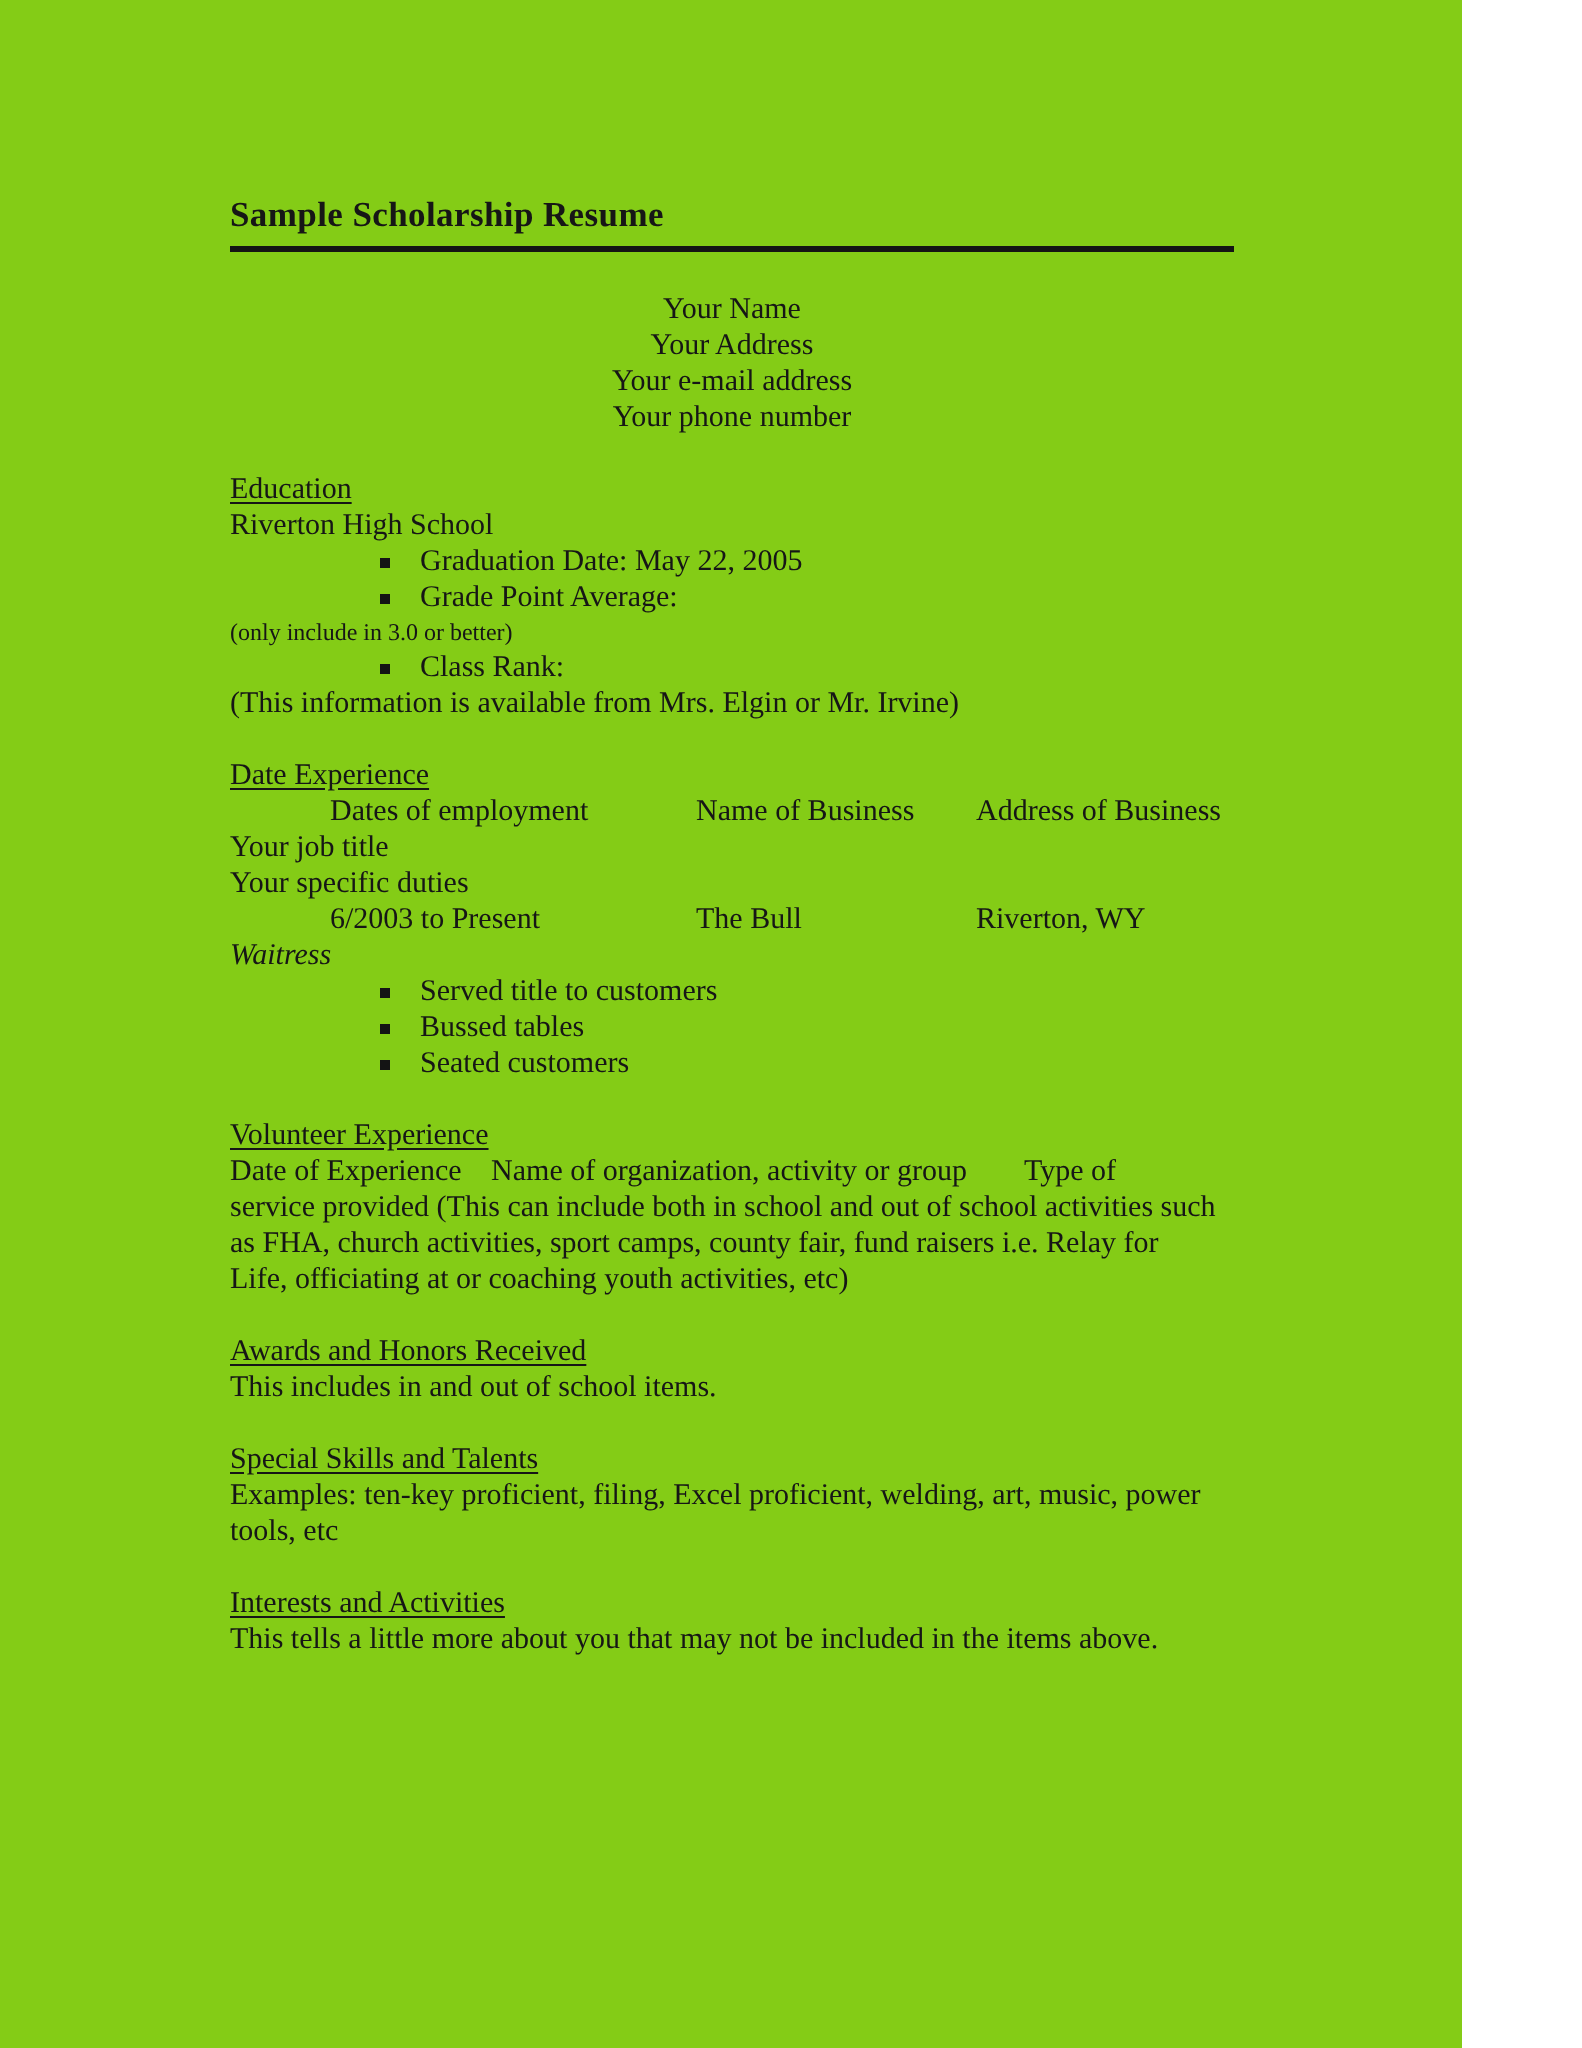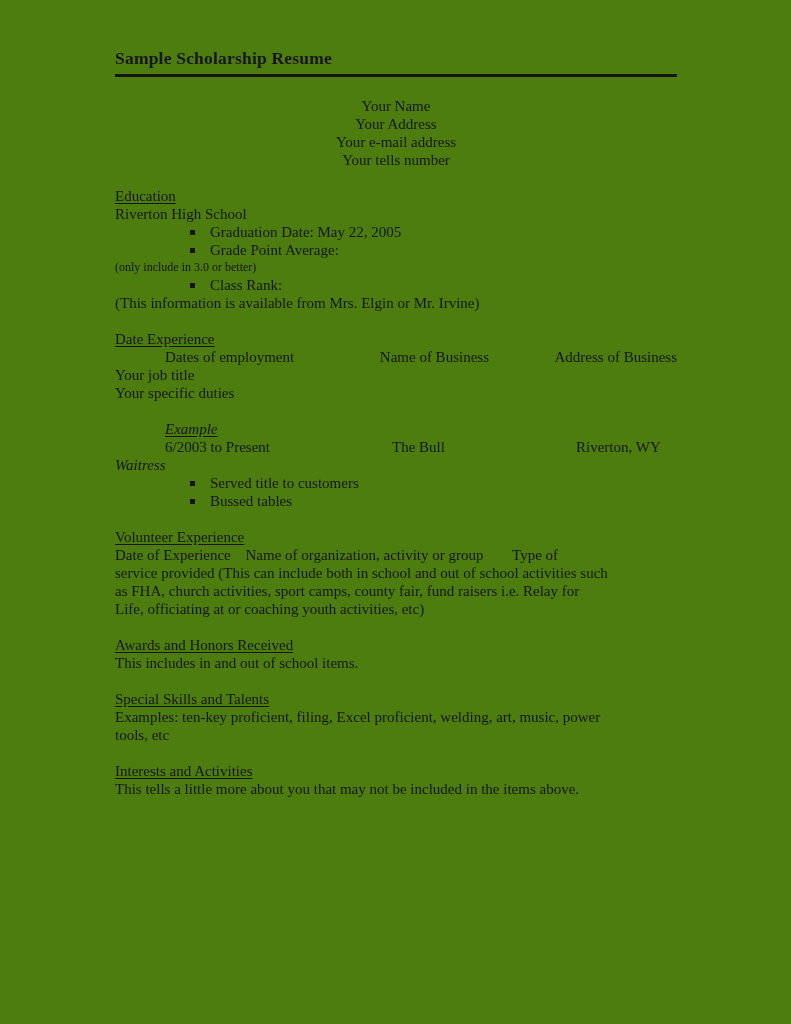--- a/index.html
+++ b/index.html
@@ -2,53 +2,53 @@
 <html><head>
 <meta charset="utf-8">
 <style>
   html, body { margin:0; padding:0; }
   body {
     width:791px; height:1024px; background:#ffffff;
     font-family:"Liberation Serif", serif; color:#161616;
     -webkit-font-smoothing:antialiased;
   }
   .page {
-    box-sizing:border-box; width:791px; height:1024px;
-    padding:48px 114px 0 115px; background:#4d7c0f; overflow:hidden;
+    box-sizing:border-box; width:731px; height:1024px;
+    padding:97px 114px 0 115px; background:#84cc16; overflow:hidden;
   }
   .doc-title {
     font-size:17.5px; font-weight:bold; line-height:21px; letter-spacing:0.2px;
     border-bottom:3px solid #141414; padding-bottom:5px;
   }
   .contact { margin-top:20px; text-align:center; font-size:15px; line-height:18px; }
   .section { margin-top:18px; font-size:15px; line-height:18px; }
   .heading { text-decoration:underline; text-underline-offset:2px; }
   .ind { }
   .line { white-space:nowrap; }
   .b-row { display:flex; margin-left:75px; }
   .sq { flex:0 0 auto; width:5px; height:5px; background:#141414; margin:7px 15px 0 0; }
   .note { font-size:12px; line-height:17px; white-space:nowrap; }
-  .cols { display:flex; margin-left:50px; white-space:nowrap;gap:44px; }
+  .cols { display:flex; margin-left:50px; white-space:nowrap; }
   .c1 { width:183px; } .c2 { width:140px; }
   .example-label { font-style:italic; text-decoration:underline; text-underline-offset:2px; margin-left:50px; margin-top:18px; }
   .italic { font-style:italic; }
   .gap1 { margin-right:11px; } .gap2 { margin-right:25px; }
 </style>
 </head>
 <body>
 
 <div class="page">
 
   <div class="doc-title">Sample Scholarship Resume</div>
 
   <div class="contact">
     <div class="line">Your Name</div>
     <div class="line">Your Address</div>
     <div class="line">Your e-mail address</div>
-    <div class="line">Your tells number</div>
+    <div class="line">Your phone number</div>
   </div>
 
   <div class="section">
     <div class="heading">Education</div>
     <div class="ind line">Riverton High School</div>
     <div class="b-row">
       <span class="sq"></span>
       <span class="line">Graduation Date: May 22, 2005</span>
     </div>
     <div class="b-row">
@@ -66,34 +66,37 @@
   <div class="section">
     <div class="heading">Date Experience</div>
     <div class="cols">
       <span class="c1">Dates of employment</span>
       <span class="c2">Name of Business</span>
       <span class="c3">Address of Business</span>
     </div>
     <div class="ind line">Your job title</div>
     <div class="ind line">Your specific duties</div>
 
-    <div class="example-label">Example</div>
     <div class="cols">
       <span class="c1">6/2003 to Present</span>
       <span class="c2">The Bull</span>
       <span class="c3">Riverton, WY</span>
     </div>
     <div class="ind line italic">Waitress</div>
     <div class="b-row">
       <span class="sq"></span>
       <span class="line">Served title to customers</span>
     </div>
     <div class="b-row">
       <span class="sq"></span>
       <span class="line">Bussed tables</span>
+    </div>
+    <div class="b-row">
+      <span class="sq"></span>
+      <span class="line">Seated customers</span>
     </div>
   </div>
 
   <div class="section">
     <div class="heading">Volunteer Experience</div>
     <div class="ind line">
       <span class="gap1">Date of Experience</span>
       <span class="gap2">Name of organization, activity or group</span>
       <span>Type of</span>
     </div>

